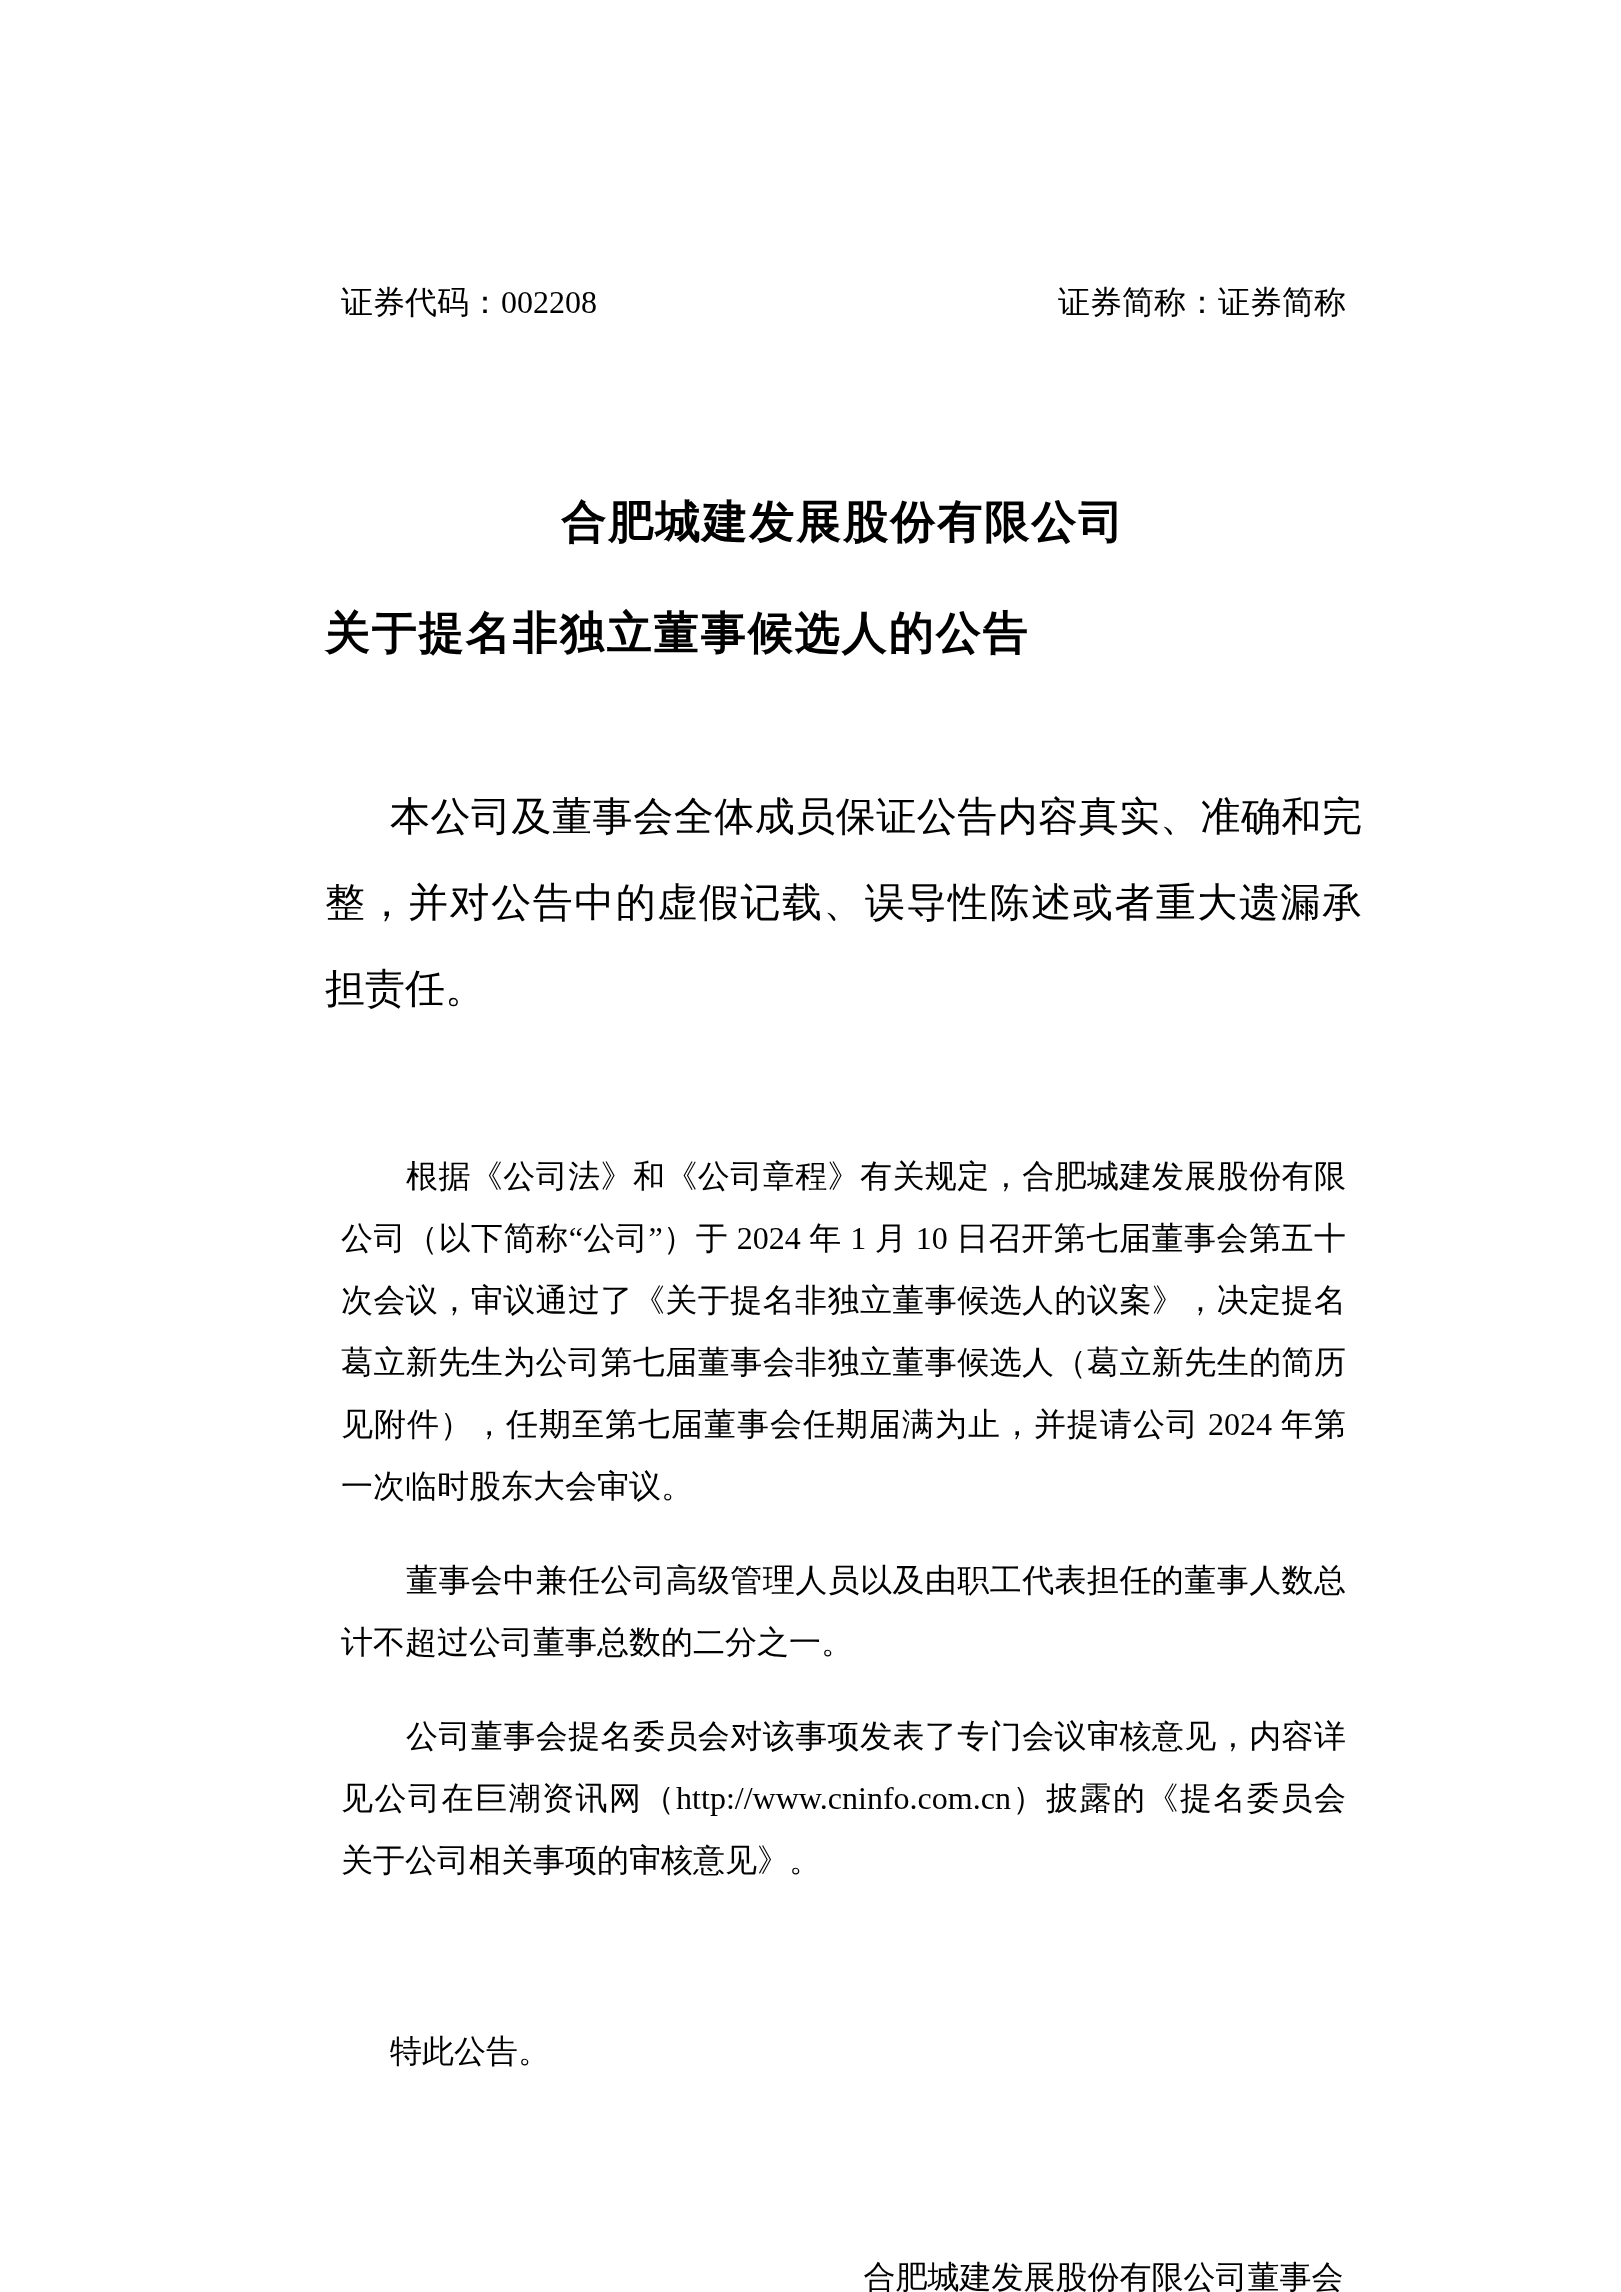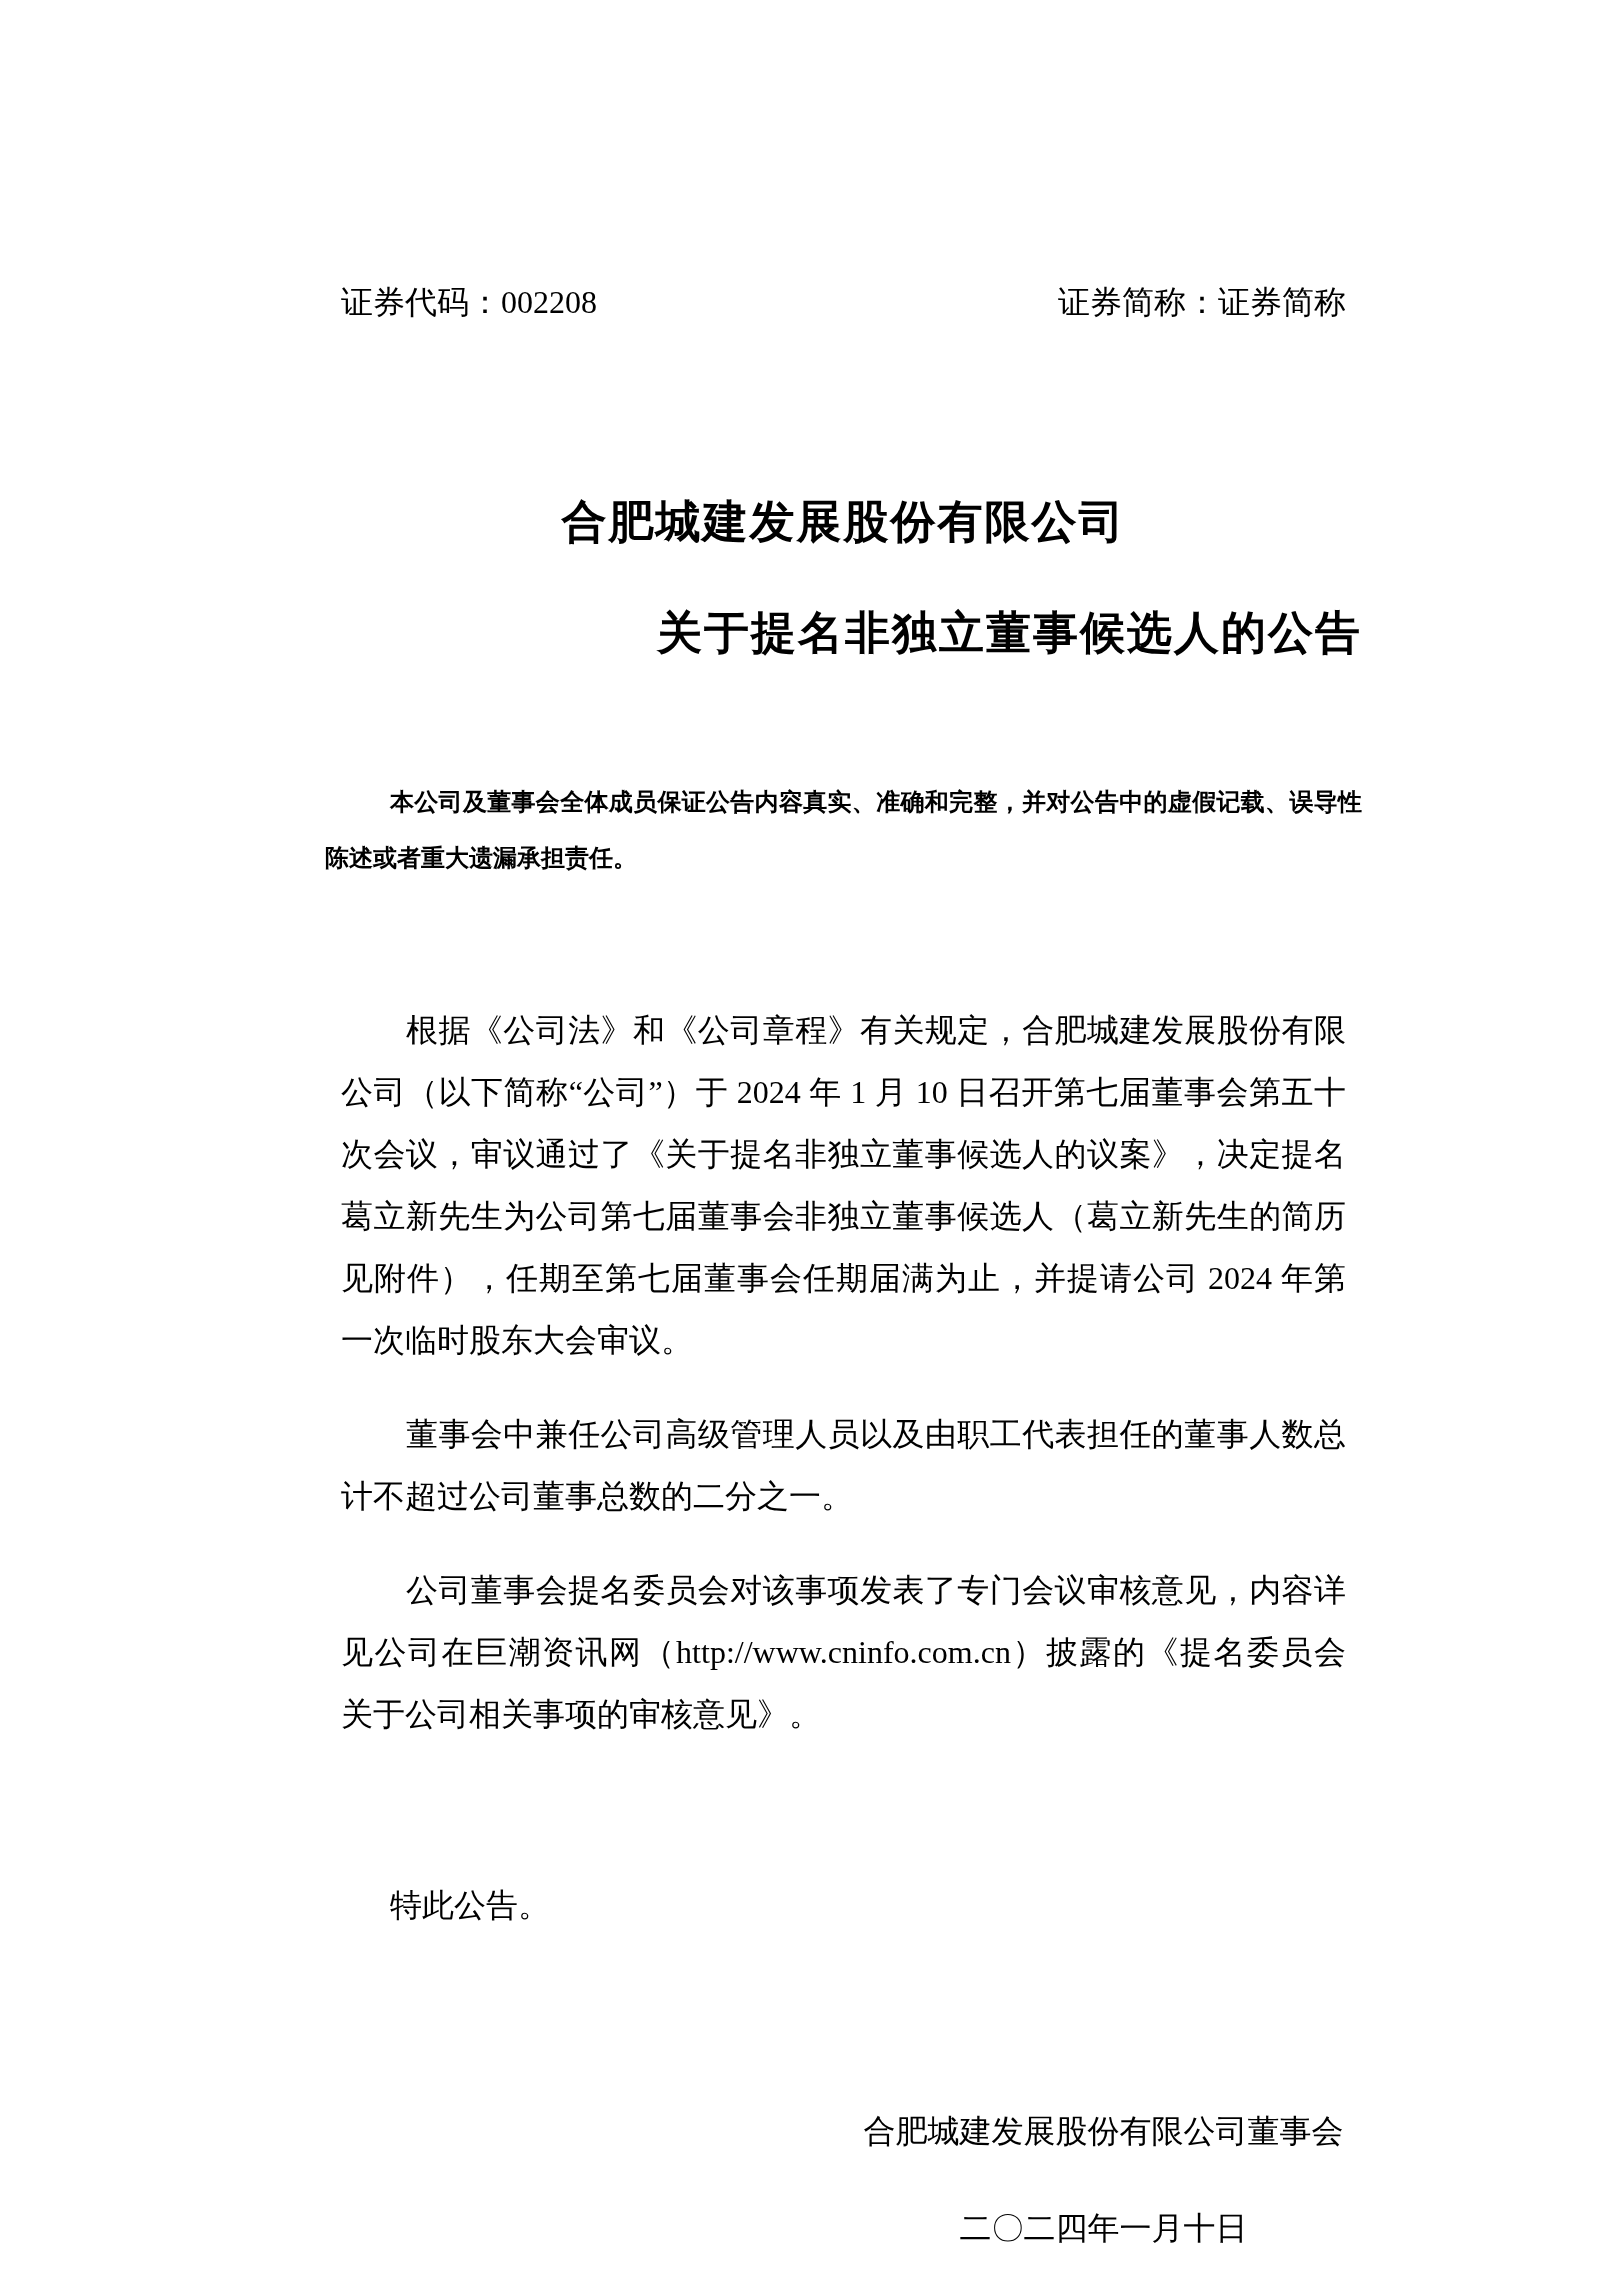--- a/index.html
+++ b/index.html
@@ -29,31 +29,31 @@
   .title-company {
     margin-top: 112px;
     text-align: center;
     font-size: 45px;
     line-height: 59px;
     font-weight: bold;
     letter-spacing: 2px;
   }
   .title-subject {
     margin-top: 19.6px;
-    text-align: right;
+    text-align: left;
     font-size: 45px;
     line-height: 59px;
     font-weight: bold;
     letter-spacing: 2px;
   }
   .statement {
     margin-top: 79px;
-    font-size: 24px;
-    line-height: 56px;
-    font-weight: bold;
+    font-size: 40px;
+    line-height: 86px;
+    font-weight: normal;
     text-align: justify;
     text-indent: 65px;
   }
   .body-text { margin-top: 65px; }
   .body-text p {
     font-size: 32px;
     line-height: 62px;
     text-align: justify;
     text-indent: 65px;
   }

